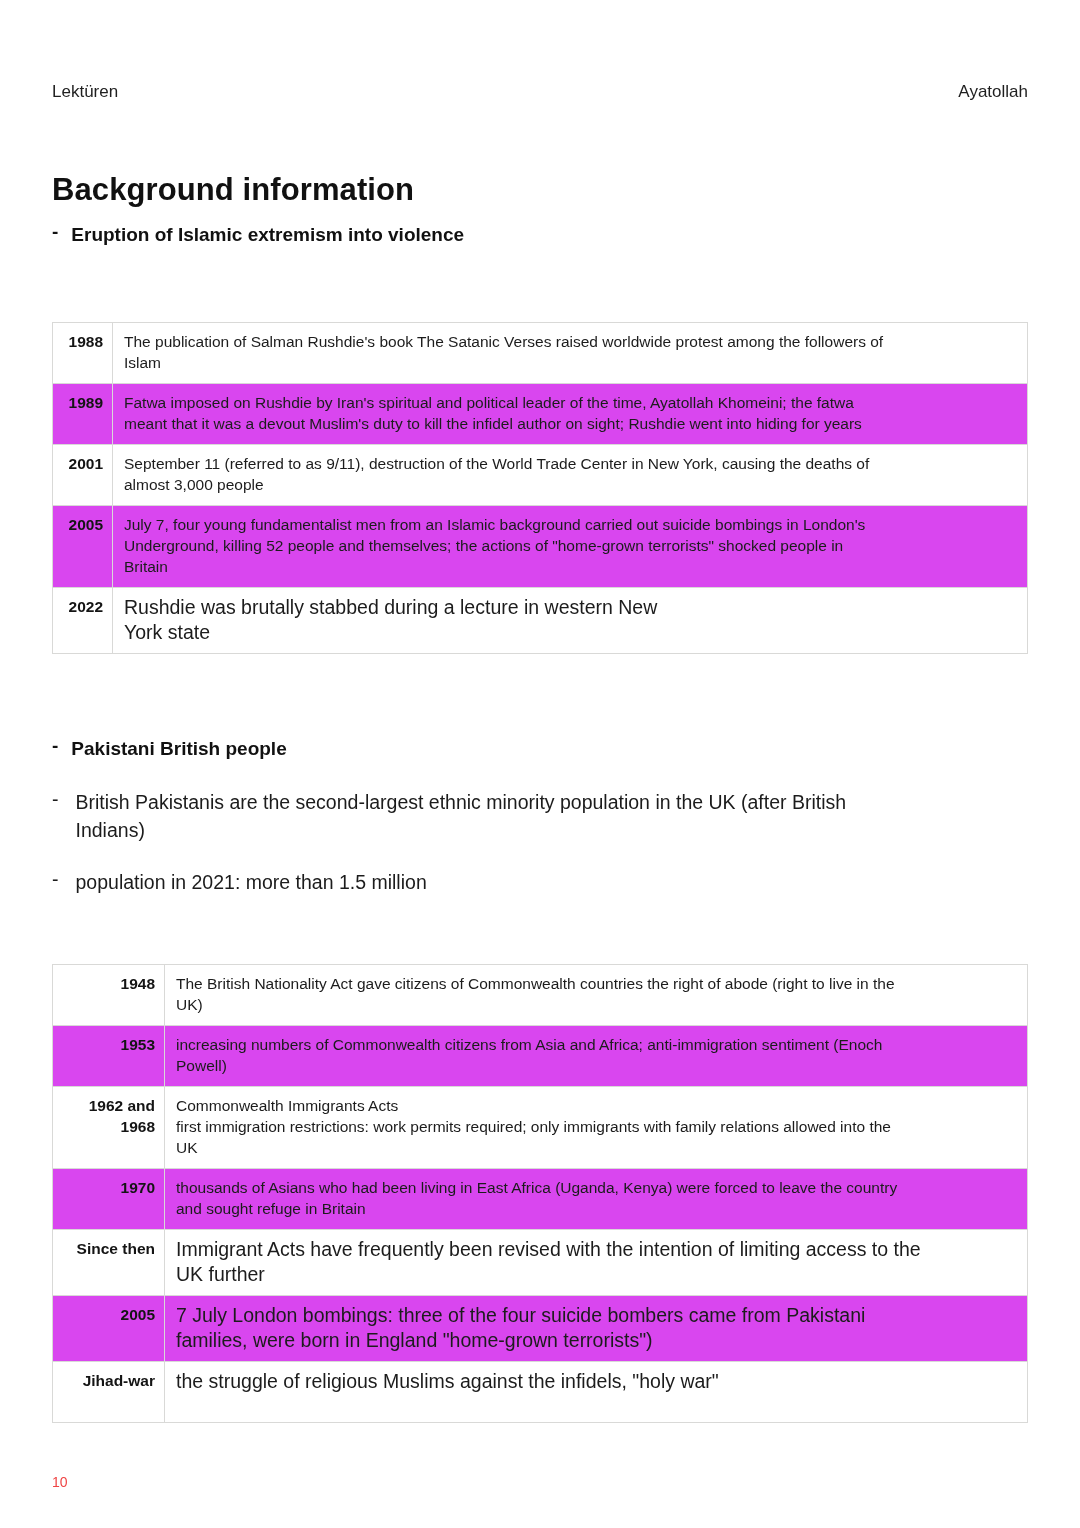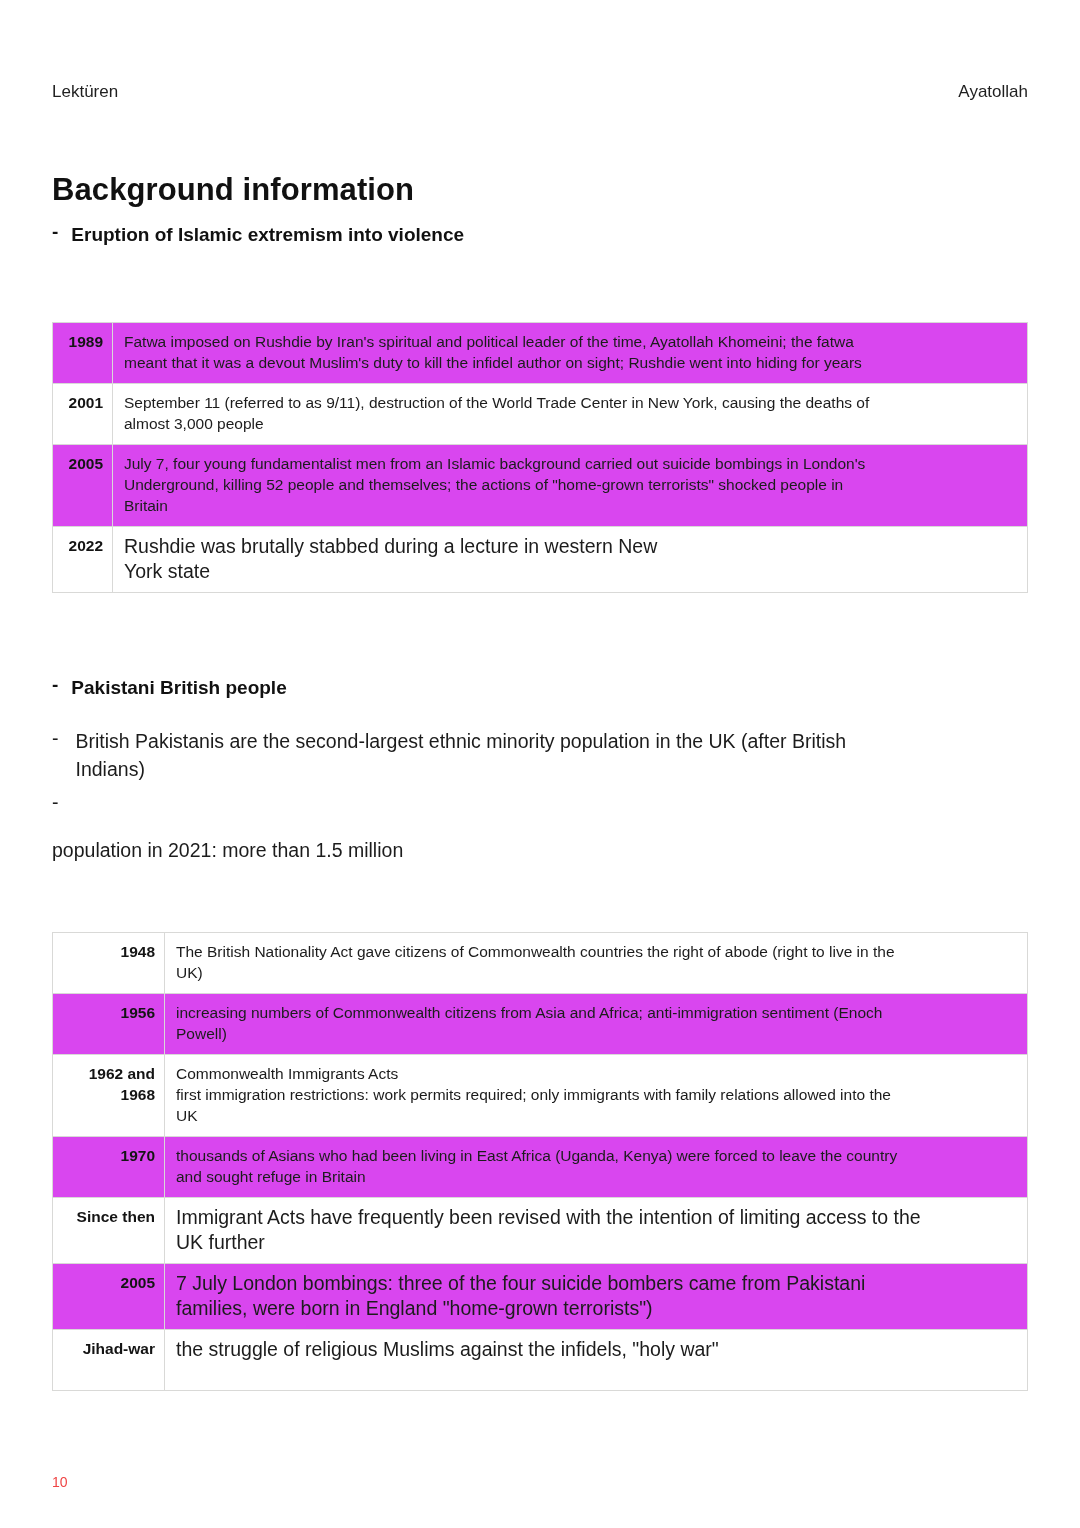--- a/index.html
+++ b/index.html
@@ -67,21 +67,21 @@
   }
   tr.large td.text-cell { font-size: 19.5px; line-height: 25px; padding-top: 7px; padding-bottom: 8px; }
   table.events       col.col-label { width: 60px; }
   table.immigration  col.col-label { width: 112px; }
   table.events    { margin-top: 74px; }
   table.immigration { margin-top: 68px; }
   table.immigration tr:last-child td { padding-bottom: 28px; }
 
   .section-pakistani { margin-top: 82px; }
   .bullet-body.b1 { margin-top: 26px; }
-  .bullet-body.b2 { margin-top: 8px; flex-direction: column; }
+  .bullet-body.b2 { margin-top: 24px; }
 
   
   .page-footer {
     position: absolute; left: 52px; bottom: 38px;
     font-size: 14px; color: #ef4444;
   }
 </style>
 </head>
 <body>
 
@@ -98,20 +98,25 @@
     <span class="dash"></span>
     <span>Eruption of Islamic extremism into violence</span>
   </div>
 
   <table class="timeline events">
     <colgroup>
         <col class="col-label">
         <col>
       </colgroup>
     <tbody>
+        <tr>
+          <td class="label-cell">1988</td>
+          <td class="text-cell">The publication of Salman Rushdie's book The Satanic Verses raised worldwide protest among the followers of
+Islam</td>
+        </tr>
         <tr class="alt">
           <td class="label-cell">1989</td>
           <td class="text-cell">Fatwa imposed on Rushdie by Iran's spiritual and political leader of the time, Ayatollah Khomeini; the fatwa
 meant that it was a devout Muslim's duty to kill the infidel author on sight; Rushdie went into hiding for years</td>
         </tr>
         <tr>
           <td class="label-cell">2001</td>
           <td class="text-cell">September 11 (referred to as 9/11), destruction of the World Trade Center in New York, causing the deaths of
 almost 3,000 people</td>
         </tr>
@@ -150,21 +155,21 @@
         <col class="col-label">
         <col>
       </colgroup>
     <tbody>
         <tr>
           <td class="label-cell">1948</td>
           <td class="text-cell">The British Nationality Act gave citizens of Commonwealth countries the right of abode (right to live in the
 UK)</td>
         </tr>
         <tr class="alt">
-          <td class="label-cell">1956</td>
+          <td class="label-cell">1953</td>
           <td class="text-cell">increasing numbers of Commonwealth citizens from Asia and Africa; anti-immigration sentiment (Enoch
 Powell)</td>
         </tr>
         <tr>
           <td class="label-cell">1962 and
 1968</td>
           <td class="text-cell">Commonwealth Immigrants Acts
 first immigration restrictions: work permits required; only immigrants with family relations allowed into the
 UK</td>
         </tr>

